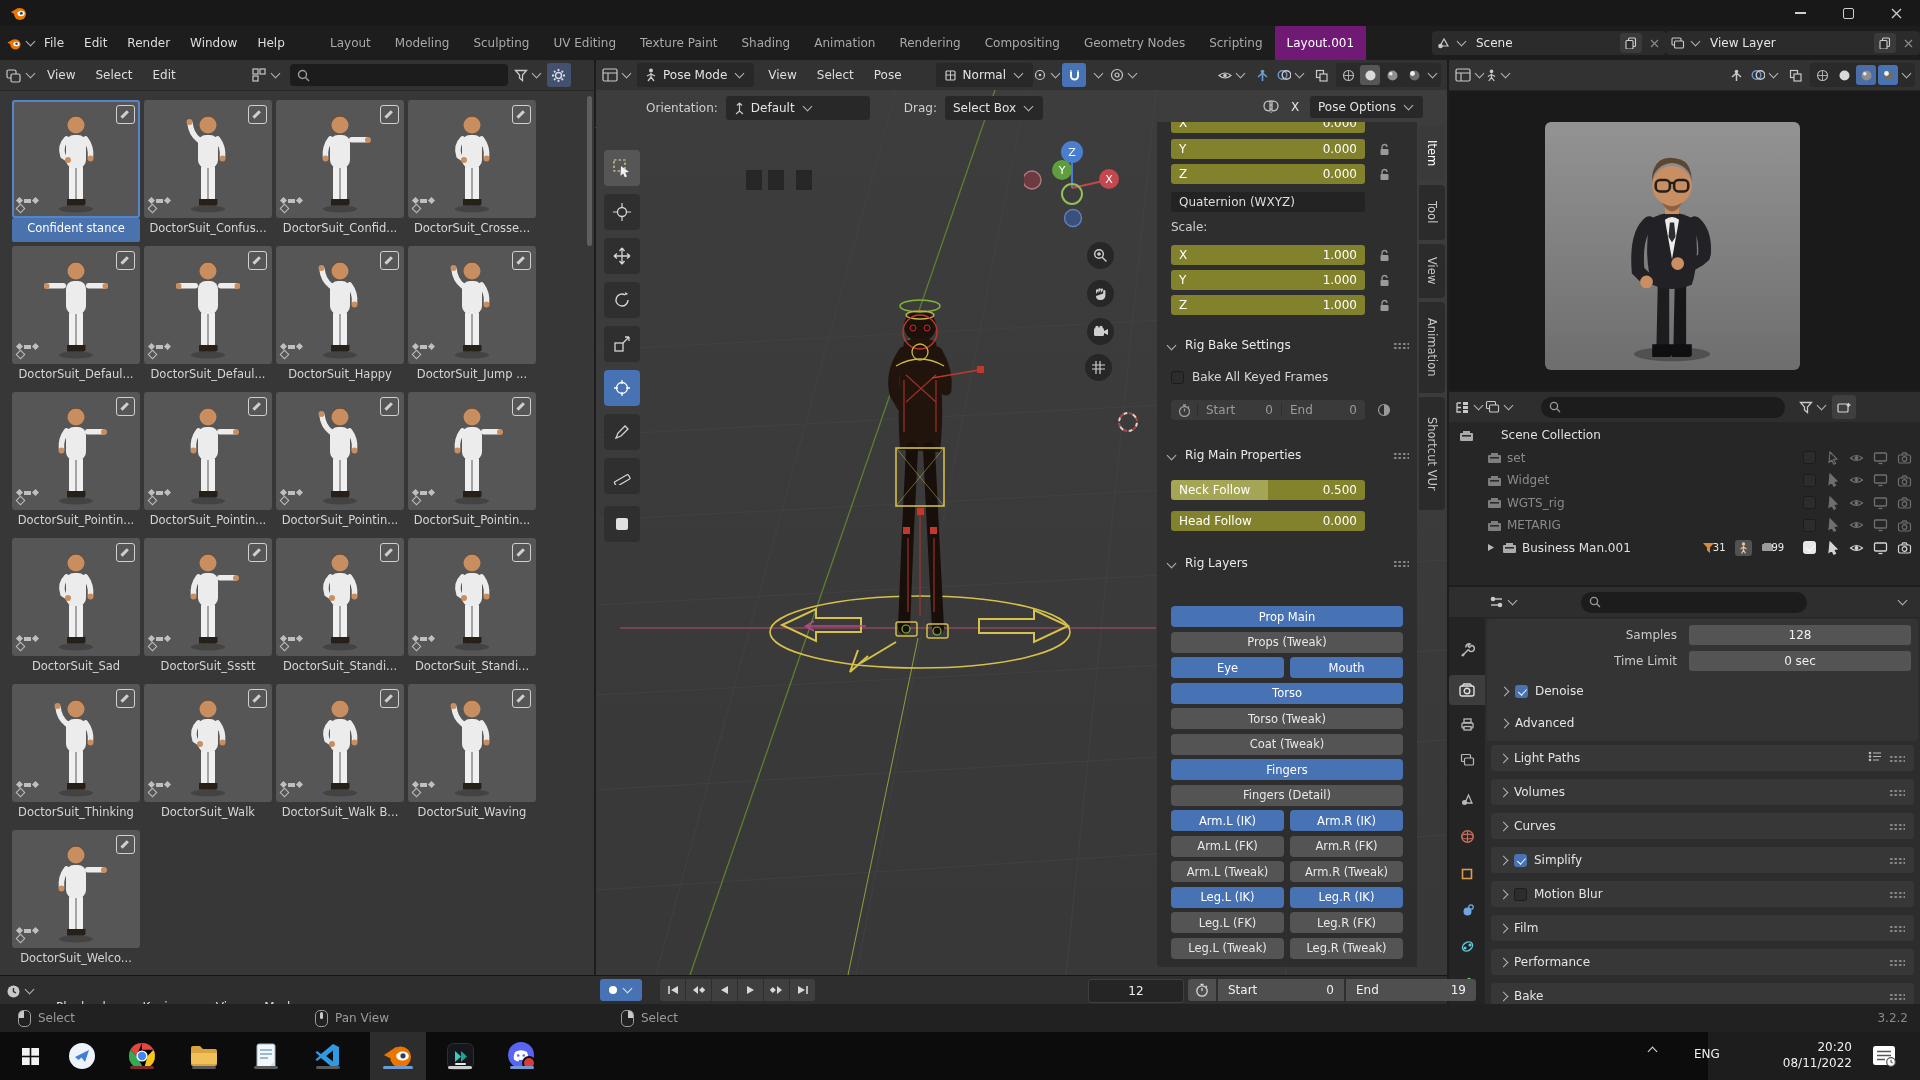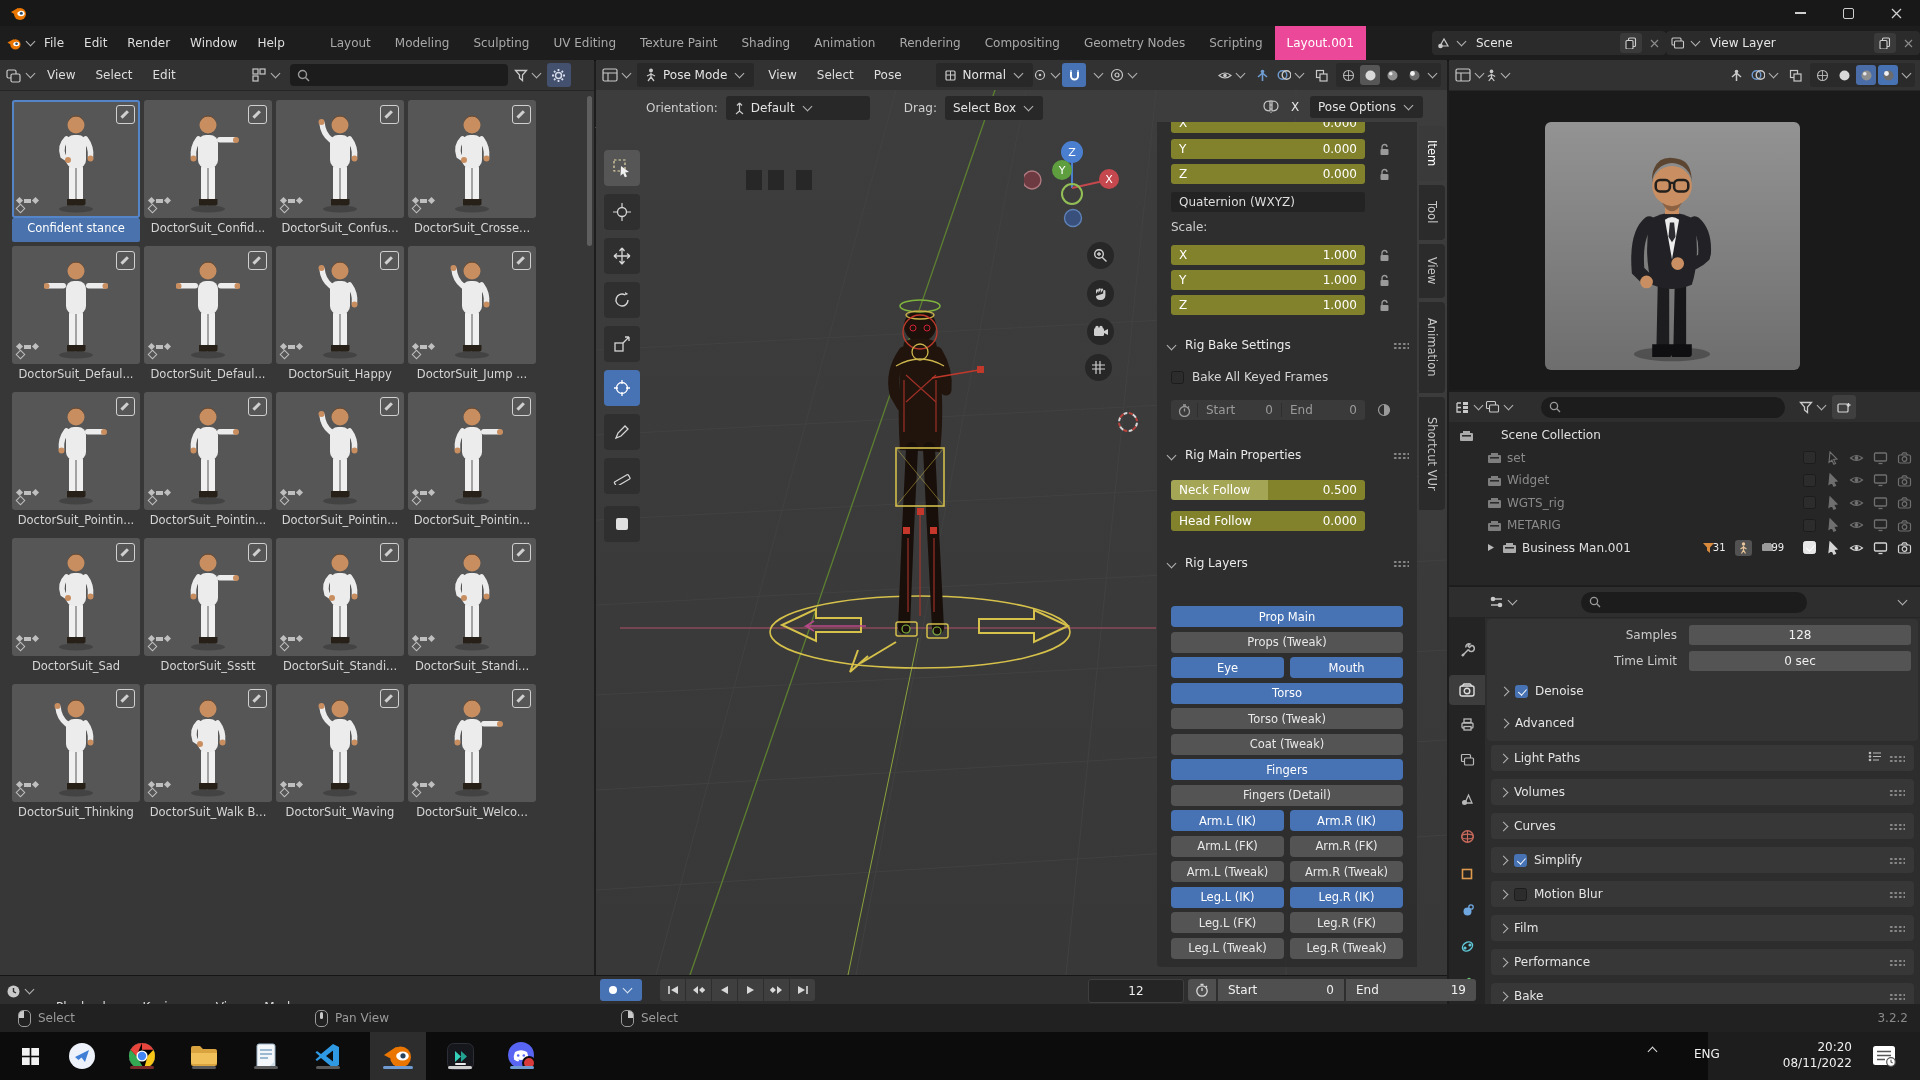--- a/index.html
+++ b/index.html
@@ -9,21 +9,21 @@
   .abs{position:absolute;}
   .flex{display:flex;align-items:center;}
   .chev{width:6px;height:6px;border-right:1.6px solid #b5b5b5;border-bottom:1.6px solid #b5b5b5;
         transform:rotate(45deg);margin:0 3px 3px 3px;flex:none;}
   .chev-r{width:6px;height:6px;border-top:1.6px solid #b5b5b5;border-right:1.6px solid #b5b5b5;
         transform:rotate(45deg);flex:none;}
   .grip{width:16px;height:7px;background-image:radial-gradient(#8d8d8d 1px,transparent 1.3px);
         background-size:4.5px 4px;flex:none;}
   .menu-item{padding:0 10px;height:100%;display:flex;align-items:center;color:#dedede;cursor:default;}
   .ws-tab{padding:0 12px;height:100%;display:flex;align-items:center;color:#a9a9a9;white-space:nowrap;}
-  .ws-tab.active{background:#ec4899;color:#fff;}
+  .ws-tab.active{background:#701a75;color:#fff;}
   
   #titlebar{left:0;top:0;width:1920px;height:26px;background:#181818;}
   #titlebar .t{position:absolute;left:36px;top:5px;color:#c2c2c2;font-size:12px;white-space:nowrap;}
   .wbtn{position:absolute;top:0;width:48px;height:26px;display:flex;align-items:center;justify-content:center;}
   
   #topbar{left:0;top:26px;width:1920px;height:34px;background:#1d1d1d;border-bottom:1px solid #101010;}
   .selwrap{position:absolute;top:5px;height:24px;background:#2b2b2b;border-radius:4px;display:flex;align-items:center;
            padding:0 4px;gap:4px;color:#e6e6e6;}
   .selwrap .name{flex:1;padding:0 4px;white-space:nowrap;}
   .mini-btn{width:22px;height:20px;background:#3a3a3a;border-radius:3px;display:flex;align-items:center;justify-content:center;flex:none;}
@@ -320,320 +320,339 @@
                 <span class="dm hollow"></span>
               </div>
             </div>
             <div class="pose-edit"></div>
           </div>
           <div class="pose-label">Confident stance</div>
         </div>
         <div class="pose-cell">
           <div class="pose-thumb">
             <svg width="64" height="104" style="margin-bottom:4px">
+              <use href="#fig-up"></use>
+            </svg>
+            <div class="pose-badges">
+              <div class="bd-row">
+                <span class="dm"></span>
+                <span class="dm bar"></span>
+                <span class="dm"></span>
+              </div>
+              <div class="bd-row">
+                <span class="dm hollow"></span>
+              </div>
+            </div>
+            <div class="pose-edit"></div>
+          </div>
+          <div class="pose-label">DoctorSuit_Confus...</div>
+        </div>
+        <div class="pose-cell">
+          <div class="pose-thumb">
+            <svg width="64" height="104" style="margin-bottom:4px">
               <use href="#fig-point"></use>
             </svg>
             <div class="pose-badges">
               <div class="bd-row">
                 <span class="dm"></span>
                 <span class="dm bar"></span>
                 <span class="dm"></span>
               </div>
               <div class="bd-row">
                 <span class="dm hollow"></span>
               </div>
             </div>
             <div class="pose-edit"></div>
           </div>
           <div class="pose-label">DoctorSuit_Confid...</div>
         </div>
         <div class="pose-cell">
           <div class="pose-thumb">
             <svg width="64" height="104" style="margin-bottom:4px">
+              <use href="#fig-stand"></use>
+            </svg>
+            <div class="pose-badges">
+              <div class="bd-row">
+                <span class="dm"></span>
+                <span class="dm bar"></span>
+                <span class="dm"></span>
+              </div>
+              <div class="bd-row">
+                <span class="dm hollow"></span>
+              </div>
+            </div>
+            <div class="pose-edit"></div>
+          </div>
+          <div class="pose-label">DoctorSuit_Crosse...</div>
+        </div>
+        <div class="pose-cell">
+          <div class="pose-thumb">
+            <svg width="64" height="104" style="margin-bottom:4px">
+              <use href="#fig-tpose"></use>
+            </svg>
+            <div class="pose-badges">
+              <div class="bd-row">
+                <span class="dm"></span>
+                <span class="dm bar"></span>
+                <span class="dm"></span>
+              </div>
+              <div class="bd-row">
+                <span class="dm hollow"></span>
+              </div>
+            </div>
+            <div class="pose-edit"></div>
+          </div>
+          <div class="pose-label">DoctorSuit_Defaul...</div>
+        </div>
+        <div class="pose-cell">
+          <div class="pose-thumb">
+            <svg width="64" height="104" style="margin-bottom:4px">
+              <use href="#fig-tpose"></use>
+            </svg>
+            <div class="pose-badges">
+              <div class="bd-row">
+                <span class="dm"></span>
+                <span class="dm bar"></span>
+                <span class="dm"></span>
+              </div>
+              <div class="bd-row">
+                <span class="dm hollow"></span>
+              </div>
+            </div>
+            <div class="pose-edit"></div>
+          </div>
+          <div class="pose-label">DoctorSuit_Defaul...</div>
+        </div>
+        <div class="pose-cell">
+          <div class="pose-thumb">
+            <svg width="64" height="104" style="margin-bottom:4px">
               <use href="#fig-up"></use>
             </svg>
             <div class="pose-badges">
               <div class="bd-row">
                 <span class="dm"></span>
                 <span class="dm bar"></span>
                 <span class="dm"></span>
               </div>
               <div class="bd-row">
                 <span class="dm hollow"></span>
               </div>
             </div>
             <div class="pose-edit"></div>
           </div>
-          <div class="pose-label">DoctorSuit_Confus...</div>
+          <div class="pose-label">DoctorSuit_Happy</div>
+        </div>
+        <div class="pose-cell">
+          <div class="pose-thumb">
+            <svg width="64" height="104" style="margin-bottom:4px">
+              <use href="#fig-up"></use>
+            </svg>
+            <div class="pose-badges">
+              <div class="bd-row">
+                <span class="dm"></span>
+                <span class="dm bar"></span>
+                <span class="dm"></span>
+              </div>
+              <div class="bd-row">
+                <span class="dm hollow"></span>
+              </div>
+            </div>
+            <div class="pose-edit"></div>
+          </div>
+          <div class="pose-label">DoctorSuit_Jump ...</div>
+        </div>
+        <div class="pose-cell">
+          <div class="pose-thumb">
+            <svg width="64" height="104" style="margin-bottom:4px">
+              <use href="#fig-point"></use>
+            </svg>
+            <div class="pose-badges">
+              <div class="bd-row">
+                <span class="dm"></span>
+                <span class="dm bar"></span>
+                <span class="dm"></span>
+              </div>
+              <div class="bd-row">
+                <span class="dm hollow"></span>
+              </div>
+            </div>
+            <div class="pose-edit"></div>
+          </div>
+          <div class="pose-label">DoctorSuit_Pointin...</div>
+        </div>
+        <div class="pose-cell">
+          <div class="pose-thumb">
+            <svg width="64" height="104" style="margin-bottom:4px">
+              <use href="#fig-point"></use>
+            </svg>
+            <div class="pose-badges">
+              <div class="bd-row">
+                <span class="dm"></span>
+                <span class="dm bar"></span>
+                <span class="dm"></span>
+              </div>
+              <div class="bd-row">
+                <span class="dm hollow"></span>
+              </div>
+            </div>
+            <div class="pose-edit"></div>
+          </div>
+          <div class="pose-label">DoctorSuit_Pointin...</div>
+        </div>
+        <div class="pose-cell">
+          <div class="pose-thumb">
+            <svg width="64" height="104" style="margin-bottom:4px">
+              <use href="#fig-up"></use>
+            </svg>
+            <div class="pose-badges">
+              <div class="bd-row">
+                <span class="dm"></span>
+                <span class="dm bar"></span>
+                <span class="dm"></span>
+              </div>
+              <div class="bd-row">
+                <span class="dm hollow"></span>
+              </div>
+            </div>
+            <div class="pose-edit"></div>
+          </div>
+          <div class="pose-label">DoctorSuit_Pointin...</div>
+        </div>
+        <div class="pose-cell">
+          <div class="pose-thumb">
+            <svg width="64" height="104" style="margin-bottom:4px">
+              <use href="#fig-point"></use>
+            </svg>
+            <div class="pose-badges">
+              <div class="bd-row">
+                <span class="dm"></span>
+                <span class="dm bar"></span>
+                <span class="dm"></span>
+              </div>
+              <div class="bd-row">
+                <span class="dm hollow"></span>
+              </div>
+            </div>
+            <div class="pose-edit"></div>
+          </div>
+          <div class="pose-label">DoctorSuit_Pointin...</div>
         </div>
         <div class="pose-cell">
           <div class="pose-thumb">
             <svg width="64" height="104" style="margin-bottom:4px">
               <use href="#fig-stand"></use>
             </svg>
             <div class="pose-badges">
               <div class="bd-row">
                 <span class="dm"></span>
                 <span class="dm bar"></span>
                 <span class="dm"></span>
               </div>
               <div class="bd-row">
                 <span class="dm hollow"></span>
               </div>
             </div>
             <div class="pose-edit"></div>
           </div>
-          <div class="pose-label">DoctorSuit_Crosse...</div>
-        </div>
-        <div class="pose-cell">
-          <div class="pose-thumb">
-            <svg width="64" height="104" style="margin-bottom:4px">
-              <use href="#fig-tpose"></use>
-            </svg>
-            <div class="pose-badges">
-              <div class="bd-row">
-                <span class="dm"></span>
-                <span class="dm bar"></span>
-                <span class="dm"></span>
-              </div>
-              <div class="bd-row">
-                <span class="dm hollow"></span>
-              </div>
-            </div>
-            <div class="pose-edit"></div>
-          </div>
-          <div class="pose-label">DoctorSuit_Defaul...</div>
-        </div>
-        <div class="pose-cell">
-          <div class="pose-thumb">
-            <svg width="64" height="104" style="margin-bottom:4px">
-              <use href="#fig-tpose"></use>
-            </svg>
-            <div class="pose-badges">
-              <div class="bd-row">
-                <span class="dm"></span>
-                <span class="dm bar"></span>
-                <span class="dm"></span>
-              </div>
-              <div class="bd-row">
-                <span class="dm hollow"></span>
-              </div>
-            </div>
-            <div class="pose-edit"></div>
-          </div>
-          <div class="pose-label">DoctorSuit_Defaul...</div>
+          <div class="pose-label">DoctorSuit_Sad</div>
+        </div>
+        <div class="pose-cell">
+          <div class="pose-thumb">
+            <svg width="64" height="104" style="margin-bottom:4px">
+              <use href="#fig-point"></use>
+            </svg>
+            <div class="pose-badges">
+              <div class="bd-row">
+                <span class="dm"></span>
+                <span class="dm bar"></span>
+                <span class="dm"></span>
+              </div>
+              <div class="bd-row">
+                <span class="dm hollow"></span>
+              </div>
+            </div>
+            <div class="pose-edit"></div>
+          </div>
+          <div class="pose-label">DoctorSuit_Ssstt</div>
+        </div>
+        <div class="pose-cell">
+          <div class="pose-thumb">
+            <svg width="64" height="104" style="margin-bottom:4px">
+              <use href="#fig-stand"></use>
+            </svg>
+            <div class="pose-badges">
+              <div class="bd-row">
+                <span class="dm"></span>
+                <span class="dm bar"></span>
+                <span class="dm"></span>
+              </div>
+              <div class="bd-row">
+                <span class="dm hollow"></span>
+              </div>
+            </div>
+            <div class="pose-edit"></div>
+          </div>
+          <div class="pose-label">DoctorSuit_Standi...</div>
+        </div>
+        <div class="pose-cell">
+          <div class="pose-thumb">
+            <svg width="64" height="104" style="margin-bottom:4px">
+              <use href="#fig-stand"></use>
+            </svg>
+            <div class="pose-badges">
+              <div class="bd-row">
+                <span class="dm"></span>
+                <span class="dm bar"></span>
+                <span class="dm"></span>
+              </div>
+              <div class="bd-row">
+                <span class="dm hollow"></span>
+              </div>
+            </div>
+            <div class="pose-edit"></div>
+          </div>
+          <div class="pose-label">DoctorSuit_Standi...</div>
         </div>
         <div class="pose-cell">
           <div class="pose-thumb">
             <svg width="64" height="104" style="margin-bottom:4px">
               <use href="#fig-up"></use>
             </svg>
             <div class="pose-badges">
               <div class="bd-row">
                 <span class="dm"></span>
                 <span class="dm bar"></span>
                 <span class="dm"></span>
               </div>
               <div class="bd-row">
                 <span class="dm hollow"></span>
               </div>
             </div>
             <div class="pose-edit"></div>
           </div>
-          <div class="pose-label">DoctorSuit_Happy</div>
-        </div>
-        <div class="pose-cell">
-          <div class="pose-thumb">
-            <svg width="64" height="104" style="margin-bottom:4px">
-              <use href="#fig-up"></use>
-            </svg>
-            <div class="pose-badges">
-              <div class="bd-row">
-                <span class="dm"></span>
-                <span class="dm bar"></span>
-                <span class="dm"></span>
-              </div>
-              <div class="bd-row">
-                <span class="dm hollow"></span>
-              </div>
-            </div>
-            <div class="pose-edit"></div>
-          </div>
-          <div class="pose-label">DoctorSuit_Jump ...</div>
-        </div>
-        <div class="pose-cell">
-          <div class="pose-thumb">
-            <svg width="64" height="104" style="margin-bottom:4px">
-              <use href="#fig-point"></use>
-            </svg>
-            <div class="pose-badges">
-              <div class="bd-row">
-                <span class="dm"></span>
-                <span class="dm bar"></span>
-                <span class="dm"></span>
-              </div>
-              <div class="bd-row">
-                <span class="dm hollow"></span>
-              </div>
-            </div>
-            <div class="pose-edit"></div>
-          </div>
-          <div class="pose-label">DoctorSuit_Pointin...</div>
-        </div>
-        <div class="pose-cell">
-          <div class="pose-thumb">
-            <svg width="64" height="104" style="margin-bottom:4px">
-              <use href="#fig-point"></use>
-            </svg>
-            <div class="pose-badges">
-              <div class="bd-row">
-                <span class="dm"></span>
-                <span class="dm bar"></span>
-                <span class="dm"></span>
-              </div>
-              <div class="bd-row">
-                <span class="dm hollow"></span>
-              </div>
-            </div>
-            <div class="pose-edit"></div>
-          </div>
-          <div class="pose-label">DoctorSuit_Pointin...</div>
-        </div>
-        <div class="pose-cell">
-          <div class="pose-thumb">
-            <svg width="64" height="104" style="margin-bottom:4px">
-              <use href="#fig-up"></use>
-            </svg>
-            <div class="pose-badges">
-              <div class="bd-row">
-                <span class="dm"></span>
-                <span class="dm bar"></span>
-                <span class="dm"></span>
-              </div>
-              <div class="bd-row">
-                <span class="dm hollow"></span>
-              </div>
-            </div>
-            <div class="pose-edit"></div>
-          </div>
-          <div class="pose-label">DoctorSuit_Pointin...</div>
-        </div>
-        <div class="pose-cell">
-          <div class="pose-thumb">
-            <svg width="64" height="104" style="margin-bottom:4px">
-              <use href="#fig-point"></use>
-            </svg>
-            <div class="pose-badges">
-              <div class="bd-row">
-                <span class="dm"></span>
-                <span class="dm bar"></span>
-                <span class="dm"></span>
-              </div>
-              <div class="bd-row">
-                <span class="dm hollow"></span>
-              </div>
-            </div>
-            <div class="pose-edit"></div>
-          </div>
-          <div class="pose-label">DoctorSuit_Pointin...</div>
+          <div class="pose-label">DoctorSuit_Thinking</div>
         </div>
         <div class="pose-cell">
           <div class="pose-thumb">
             <svg width="64" height="104" style="margin-bottom:4px">
               <use href="#fig-stand"></use>
             </svg>
             <div class="pose-badges">
               <div class="bd-row">
                 <span class="dm"></span>
                 <span class="dm bar"></span>
                 <span class="dm"></span>
               </div>
               <div class="bd-row">
                 <span class="dm hollow"></span>
               </div>
             </div>
             <div class="pose-edit"></div>
           </div>
-          <div class="pose-label">DoctorSuit_Sad</div>
-        </div>
-        <div class="pose-cell">
-          <div class="pose-thumb">
-            <svg width="64" height="104" style="margin-bottom:4px">
-              <use href="#fig-point"></use>
-            </svg>
-            <div class="pose-badges">
-              <div class="bd-row">
-                <span class="dm"></span>
-                <span class="dm bar"></span>
-                <span class="dm"></span>
-              </div>
-              <div class="bd-row">
-                <span class="dm hollow"></span>
-              </div>
-            </div>
-            <div class="pose-edit"></div>
-          </div>
-          <div class="pose-label">DoctorSuit_Ssstt</div>
-        </div>
-        <div class="pose-cell">
-          <div class="pose-thumb">
-            <svg width="64" height="104" style="margin-bottom:4px">
-              <use href="#fig-stand"></use>
-            </svg>
-            <div class="pose-badges">
-              <div class="bd-row">
-                <span class="dm"></span>
-                <span class="dm bar"></span>
-                <span class="dm"></span>
-              </div>
-              <div class="bd-row">
-                <span class="dm hollow"></span>
-              </div>
-            </div>
-            <div class="pose-edit"></div>
-          </div>
-          <div class="pose-label">DoctorSuit_Standi...</div>
-        </div>
-        <div class="pose-cell">
-          <div class="pose-thumb">
-            <svg width="64" height="104" style="margin-bottom:4px">
-              <use href="#fig-stand"></use>
-            </svg>
-            <div class="pose-badges">
-              <div class="bd-row">
-                <span class="dm"></span>
-                <span class="dm bar"></span>
-                <span class="dm"></span>
-              </div>
-              <div class="bd-row">
-                <span class="dm hollow"></span>
-              </div>
-            </div>
-            <div class="pose-edit"></div>
-          </div>
-          <div class="pose-label">DoctorSuit_Standi...</div>
-        </div>
-        <div class="pose-cell">
-          <div class="pose-thumb">
-            <svg width="64" height="104" style="margin-bottom:4px">
-              <use href="#fig-up"></use>
-            </svg>
-            <div class="pose-badges">
-              <div class="bd-row">
-                <span class="dm"></span>
-                <span class="dm bar"></span>
-                <span class="dm"></span>
-              </div>
-              <div class="bd-row">
-                <span class="dm hollow"></span>
-              </div>
-            </div>
-            <div class="pose-edit"></div>
-          </div>
-          <div class="pose-label">DoctorSuit_Thinking</div>
+          <div class="pose-label">DoctorSuit_Walk</div>
         </div>
         <div class="pose-cell">
           <div class="pose-thumb">
             <svg width="64" height="104" style="margin-bottom:4px">
               <use href="#fig-stand"></use>
             </svg>
             <div class="pose-badges">
               <div class="bd-row">
                 <span class="dm"></span>
                 <span class="dm bar"></span>

